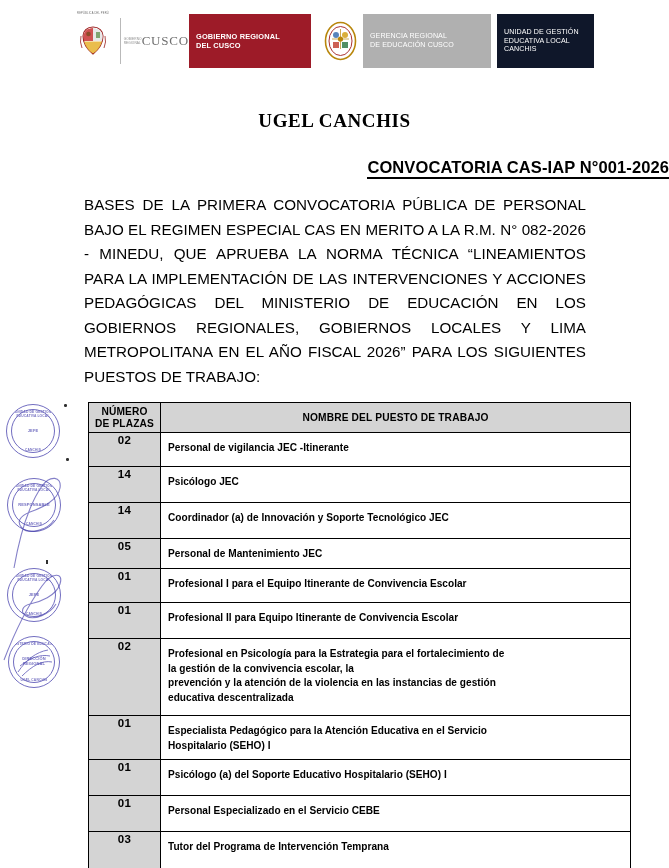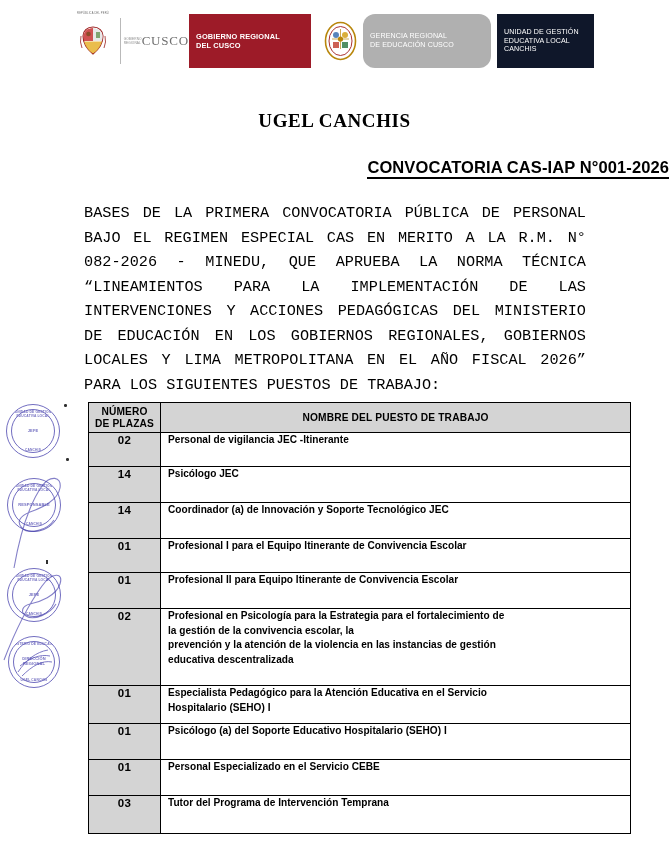--- a/index.html
+++ b/index.html
@@ -105,21 +105,20 @@
     font-weight: bold;
     letter-spacing: .15px;
     width: 122px;
   }
   .band-grey-light {
     background: #b0b0b0;
     color: #ffffff;
     font-size: 7.1px;
     letter-spacing: .1px;
     width: 128px;
-    border-radius: 12px;
   }
   .band-grey {
     background: #0f172a;
     color: #ffffff;
     font-size: 7.1px;
     letter-spacing: .1px;
     width: 97px;
   }
   .band-grey2 {
     background: #8d8d8d;
@@ -182,24 +181,24 @@
     font-size: 16.5px;
     letter-spacing: .1px;
     border-bottom: 2px solid #000;
     padding-bottom: 1px;
   }
 
   
   .intro {
     position: absolute;
     left: 84px;
-    top: 201px;
+    top: 193px;
     width: 502px;
     text-align: justify;
-    font-family: Liberation Mono, monospace;
+    font-family: Liberation Sans, sans-serif;
     font-size: 15.2px;
     line-height: 24.5px;
     letter-spacing: .02px;
   }
 
   
   .job-table {
     position: absolute;
     left: 88px;
     top: 402px;
@@ -233,21 +232,21 @@
     font-weight: bold;
     font-size: 11.5px;
     letter-spacing: .3px;
   }
   .cell-puesto {
     background: #ffffff;
     font-family: "Liberation Sans", sans-serif;
     font-weight: bold;
     font-size: 10.1px;
     line-height: 14.6px;
-    padding: 0 0 6px 7px;
+    padding: 8px 0 6px 7px;
     letter-spacing: .02px;
     margin-left: 44px;
   }
   .cell-puesto .line { display: block; }
 
   
   .stamp {
     position: absolute;
     border-radius: 50%;
     border: 1.4px solid #3b35a8;
@@ -417,20 +416,26 @@
           <td class="cell-puesto">
             <span class="line">Psicólogo JEC</span>
           </td>
         </tr>
         <tr style="height: 36px;">
           <td class="cell-plazas">14</td>
           <td class="cell-puesto">
             <span class="line">Coordinador (a) de Innovación y Soporte Tecnológico JEC</span>
           </td>
         </tr>
+        <tr style="height: 30px;">
+          <td class="cell-plazas">05</td>
+          <td class="cell-puesto">
+            <span class="line">Personal de Mantenimiento JEC</span>
+          </td>
+        </tr>
         <tr style="height: 34px;">
           <td class="cell-plazas">01</td>
           <td class="cell-puesto">
             <span class="line">Profesional I para el Equipo Itinerante de Convivencia Escolar</span>
           </td>
         </tr>
         <tr style="height: 36px;">
           <td class="cell-plazas">01</td>
           <td class="cell-puesto">
             <span class="line">Profesional II para Equipo Itinerante de Convivencia Escolar</span>

